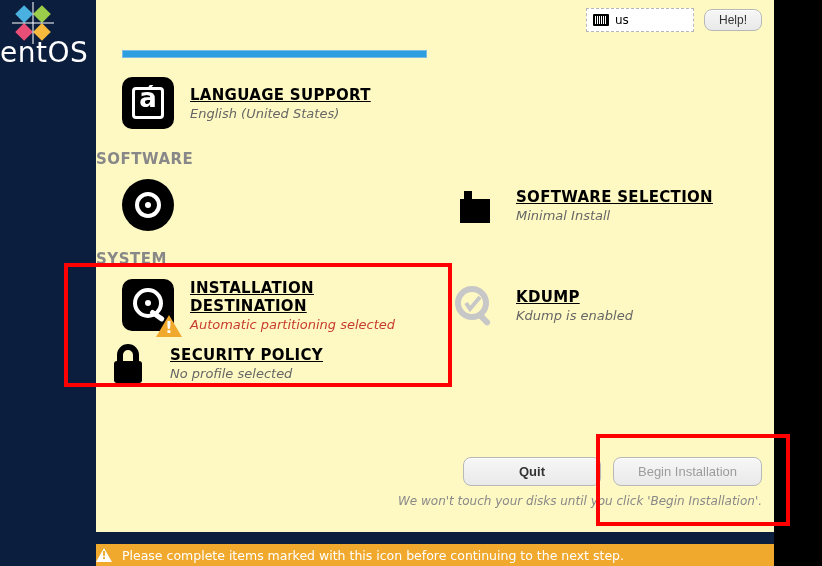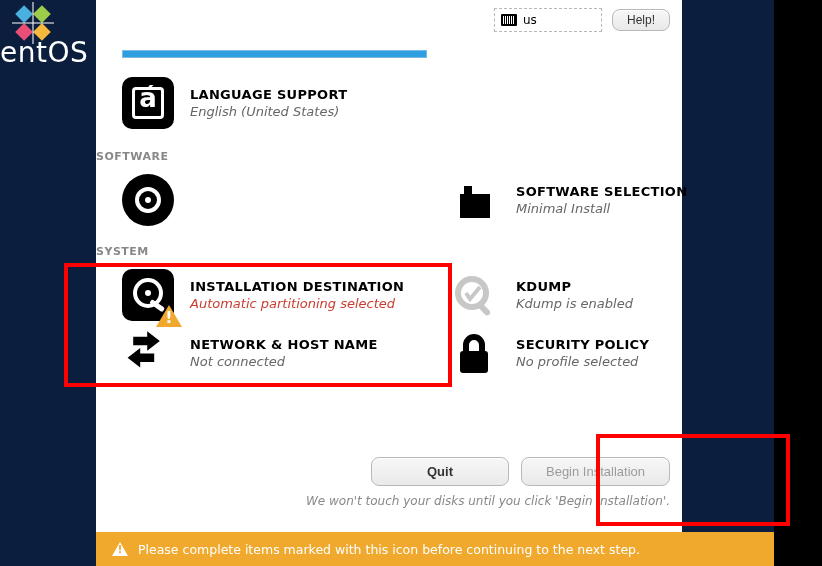--- a/index.html
+++ b/index.html
@@ -15,22 +15,22 @@
   }
   .brand-text {
     position: absolute; left: 0; top: 36px; font-size: 28px; letter-spacing: .5px;
     color: #fff;
   }
   .brand-logo {
     position: absolute; left: 12px; top: 2px; width: 42px; height: 42px;
   }
 
   .main {
-    position: absolute; left: 96px; top: 0; width: 586px; height: 532px;
-    background: #ffffff;
+    position: absolute; left: 96px; top: 0; width: 678px; height: 532px;
+    background: #fef9c3;
   }
 
   .right-black {
     position: absolute; left: 774px; top: 0; width: 48px; height: 566px;
     background: #000;
   }
 
   .topbar {
     position: absolute; top: 8px; right: 12px; display: flex; gap: 10px; align-items: center;
   }
@@ -57,55 +57,55 @@
 
   .content { position: absolute; left: 0; top: 50px; right: 0; bottom: 34px;
     padding: 0 0 0 0; }
 
   .bluebar {
     position: absolute; left: 26px; top: 0; width: 305px; height: 8px;
     background: #2d9ee0; border: 1px solid #7abbe6;
   }
 
   .section-header {
-    font-size: 11px; color: #888; letter-spacing: .5px; font-weight: 700;
+    font-size: 15px; color: #888; letter-spacing: .5px; font-weight: 700;
     margin: 14px 0 8px 0;
   }
   .items {
     position: absolute; left: 0; top: 8px; right: 0; bottom: 0;
   }
 
   .grid {
     display: grid; grid-template-columns: 340px 300px; column-gap: 6px;
   }
   .spoke {
     display: flex; gap: 16px; align-items: center; padding: 2px 0 2px 26px;
     min-height: 58px; cursor: pointer;
   }
   .spoke .icon { width: 52px; height: 52px; flex: 0 0 52px; display:flex; align-items:center; justify-content:center; }
-  .spoke .texts .title { font-weight: 700; font-size: 13px; color: #000; letter-spacing: .3px; }
+  .spoke .texts .title { font-weight: 700; font-size: 15px; color: #000; letter-spacing: .3px; text-decoration: underline; }
   .spoke .texts .sub { font-style: italic; color: #666; font-size: 13px; margin-top: 2px; }
   .spoke .texts .sub.warn { color: #c83c2f; }
 
   .highlight {
     position: absolute; border: 4px solid #ff0000; pointer-events: none;
   }
 
   .footer-actions {
     position: absolute; right: 12px; bottom: 46px; display: flex; gap: 12px;
   }
   .footer-note {
     position: absolute; right: 12px; bottom: 24px; font-style: italic;
     color: #888; font-size: 12px;
   }
 
   .warn-bar {
-    position: absolute; left: 96px; right: 48px; bottom: 0; height: 34px;
+    position: absolute; left: 96px; right: 48px; bottom: 0; height: 22px;
     background: #f0a92d; color: #fff; display: flex; align-items: center;
-    padding: 0 16px; gap: 10px; font-size: 12.5px;
+    padding: 0 0; gap: 10px; font-size: 12.5px;
   }
   .tri-icon {
     width: 16px; height: 14px; position: relative;
   }
   .tri-icon::before {
     content:""; position:absolute; inset:0;
     background: #fff;
     clip-path: polygon(50% 0, 100% 100%, 0 100%);
   }
   .tri-icon::after {
@@ -234,32 +234,20 @@
                   <circle cx="22" cy="22" r="14" fill="none" stroke="#c7c7c7" stroke-width="6"></circle>
                   <rect x="30" y="30" width="16" height="6" rx="3" fill="#c7c7c7" transform="rotate(45 30 30)"></rect>
                   <path d="M16 22 L20 28 L30 16" fill="none" stroke="#c7c7c7" stroke-width="4"></path>
                 </svg>
             </div>
             <div class="texts">
               <div class="title">KDUMP</div>
               <div class="sub">Kdump is enabled</div>
             </div>
           </div>
-          <div class="spoke">
-            <div class="icon">
-              <svg viewBox="0 0 52 52" width="52" height="52">
-                  <path fill="#000" d="M30 6 L48 20 L30 34 L30 26 L10 26 L10 14 L30 14 Z" transform="scale(.7) translate(6,0)"></path>
-                  <path fill="#000" d="M22 18 L4 32 L22 46 L22 38 L42 38 L42 26 L22 26 Z" transform="scale(.7) translate(4,12)"></path>
-                </svg>
-            </div>
-            <div class="texts">
-              <div class="title">NETWORK &amp; HOST NAME</div>
-              <div class="sub">Not connected</div>
-            </div>
-          </div>
           <div class="spoke tight">
             <div class="icon">
               <svg viewBox="0 0 48 48" width="48" height="48">
                   <rect x="10" y="22" width="28" height="22" rx="3" fill="#000"></rect>
                   <path d="M16 22 v-6 a8 8 0 0 1 16 0 v6" fill="none" stroke="#000" stroke-width="6"></path>
                 </svg>
             </div>
             <div class="texts">
               <div class="title">SECURITY POLICY</div>
               <div class="sub">No profile selected</div>

